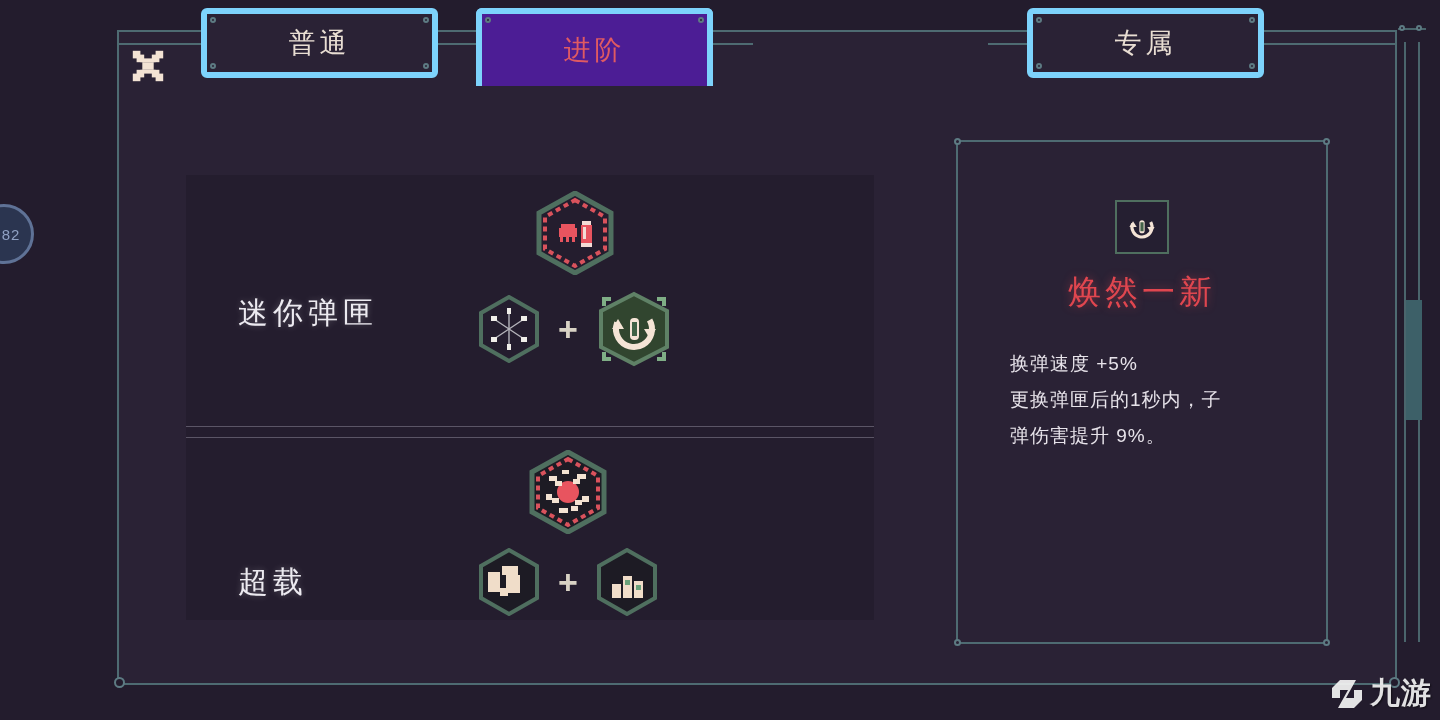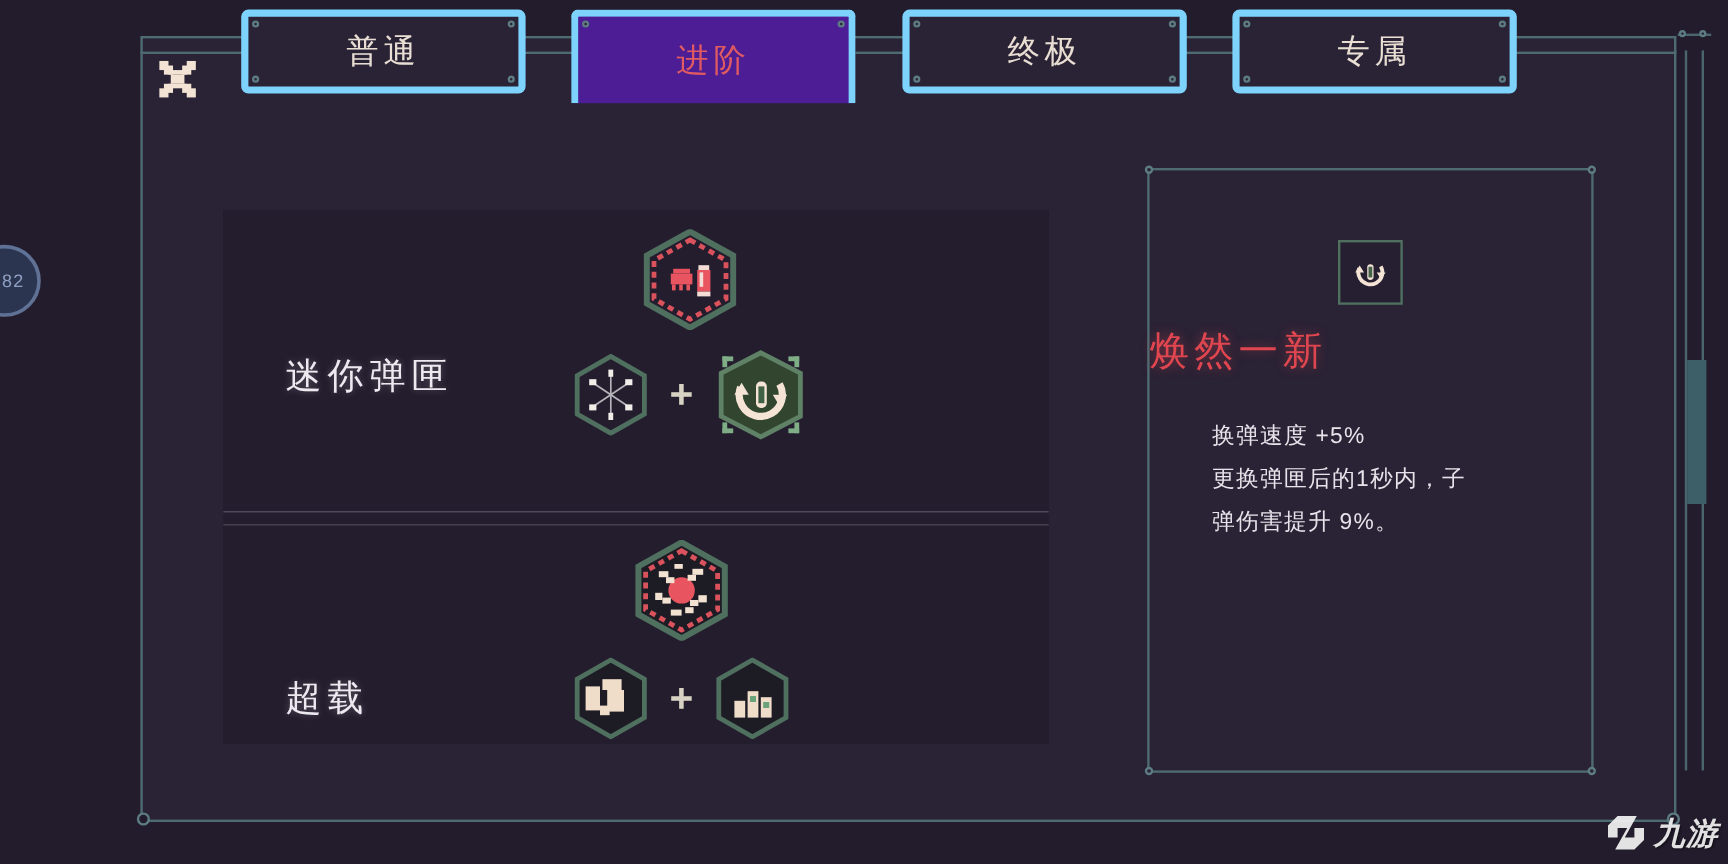--- a/index.html
+++ b/index.html
@@ -140,21 +140,21 @@
 
   .detail-icon-wrap {
     position: absolute; left: 50%; top: 58px; transform: translateX(-50%);
     width: 54px; height: 54px;
     border: 2px solid #4f6f5f;
     display: flex; align-items: center; justify-content: center;
     background: #251f31;
   }
   .detail-title {
     position: absolute; left: 0; top: 128px; width: 100%;
-    color: #e0464f; font-size: 33px; letter-spacing: 4px;
+    text-align: center; color: #e0464f; font-size: 33px; letter-spacing: 4px;
     text-shadow: 0 0 10px rgba(224,70,79,0.45);
   }
   .detail-desc {
     position: absolute; left: 52px; top: 204px; width: 280px;
     color: #e7e3ea; font-size: 19px; line-height: 36px; letter-spacing: 1px;
   }
   .detail-desc div { white-space: nowrap; }
 
   
   .scroll-track {
@@ -177,22 +177,22 @@
     border: 2px solid #5d7b83; background: #231c2d;
   }
 
   
   .watermark {
     position: absolute; right: 8px; bottom: 6px;
     display: flex; align-items: center; gap: 4px;
     opacity: 0.92;
   }
   .watermark .wm-text {
-    color: #f2f2f2; font-size: 26px; font-weight: 700;
-    font-style: italic; letter-spacing: 1px;
+    color: #f2f2f2; font-size: 30px; font-weight: 700;
+    letter-spacing: 1px;
     text-shadow: 1px 1px 2px rgba(0,0,0,0.6);
   }
 </style>
 </head>
 <body>
 
 <div id="screen">
 
   <div class="edge-dial">
     <span>82</span>
@@ -214,27 +214,20 @@
       <span class="rivet rv-br"></span>
       <span>普通</span>
     </div>
 
     <div class="tab active" style="left:476px; width:237px;">
       <span class="rivet rv-tl"></span>
       <span class="rivet rv-tr"></span>
       <span>进阶</span>
     </div>
 
-    <div class="tab" style="left:752px; width:237px;">
-      <span class="rivet rv-tl"></span>
-      <span class="rivet rv-tr"></span>
-      <span class="rivet rv-bl"></span>
-      <span class="rivet rv-br"></span>
-      <span>终极</span>
-    </div>
 
     <div class="tab" style="left:1027px; width:237px;">
       <span class="rivet rv-tl"></span>
       <span class="rivet rv-tr"></span>
       <span class="rivet rv-bl"></span>
       <span class="rivet rv-br"></span>
       <span>专属</span>
     </div>
   </div>
 

